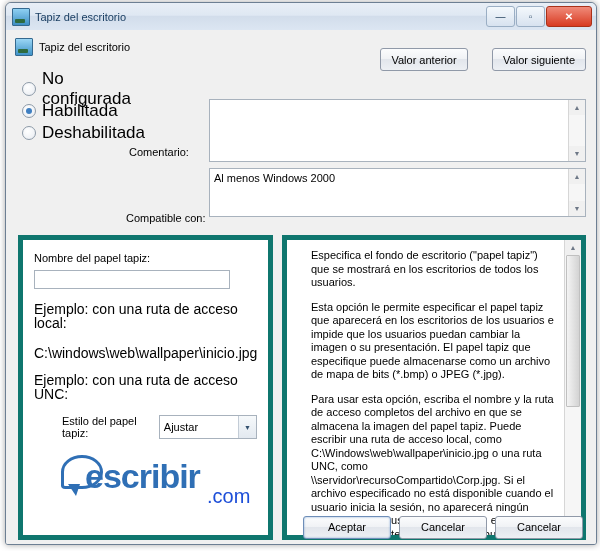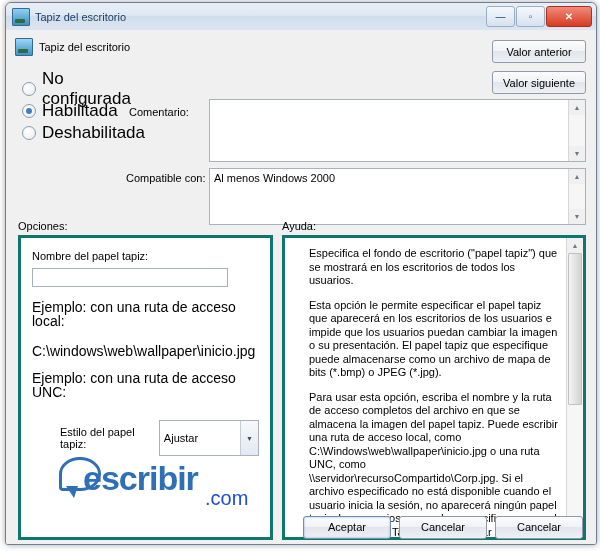--- a/index.html
+++ b/index.html
@@ -123,21 +123,21 @@
     position: absolute;
     left: 2px; bottom: 2px;
     width: 10px; height: 4px;
     background: #2e6b3f;
     border-radius: 1px;
   }
   .policy-name {
     font-size: 11px;
     color: #000;
   }
-  .header-buttons { display: flex; gap: 8px; margin-top: 2px; flex-direction: column;}
+  .header-buttons { display: flex; gap: 24px; margin-top: 10px;}
   .btn {
     min-width: 88px;
     height: 23px;
     padding: 0 10px;
     border: 1px solid #9099a8;
     border-radius: 3px;
     background: linear-gradient(to bottom, #fbfcfd 0%, #f0f2f5 48%, #e2e6ec 50%, #edf0f4 100%);
     font-family: "Liberation Sans", sans-serif;
     font-size: 11px;
     color: #000;
@@ -169,34 +169,35 @@
     width: 6px; height: 6px;
     border-radius: 50%;
     background: #3f7fc1;
   }
   .radio-label { font-size: 17px; }
 
   .field-label {
     position: absolute;
     font-size: 11px;
     color: #000;
+    margin-top: 40px;
   }
   .lbl-comentario { left: 123px; top: 76px; }
   .lbl-compatible { left: 120px; top: 142px; }
   .lbl-opciones { left: 12px; top: 190px; }
   .lbl-ayuda { left: 276px; top: 190px; }
 
   .textbox {
     position: absolute;
     border: 1px solid #a8b2bd;
     background: #ffffff;
     box-sizing: border-box;
   }
   .comentario-box { left: 203px; top: 69px; width: 377px; height: 63px; }
-  .compatible-box { left: 203px; top: 138px; width: 377px; height: 57px; padding: 3px 4px; font-size: 11px; }
+  .compatible-box { left: 203px; top: 138px; width: 377px; height: 49px; padding: 3px 4px; font-size: 11px; }
   .scrollbar-v {
     position: absolute;
     right: 0; top: 0; bottom: 0;
     width: 16px;
     background: #f0f0f0;
     border-left: 1px solid #d6d6d6;
     display: flex;
     flex-direction: column;
     justify-content: space-between;
   }
@@ -210,21 +211,21 @@
   .sb-track { flex: 1; background: #f6f6f6; }
   .sb-thumb {
     background: linear-gradient(to right, #f4f4f4, #d3d3d3);
     border: 1px solid #c0c0c0;
     margin: 0 1px;
     border-radius: 1px;
   }
 
   .panel {
     position: absolute;
-    border: 3px solid #0f766e;
+    border: 5px solid #0f766e;
     background: #ffffff;
     box-sizing: border-box;
   }
   .opciones-panel { left: 12px; top: 205px; width: 255px; height: 305px; }
   .ayuda-panel { left: 276px; top: 205px; width: 304px; height: 305px; }
 
   .opt-inner { padding: 12px 11px; position: relative; height: 100%; box-sizing: border-box;}
   .opt-label { font-size: 11px; margin-bottom: 6px; }
   .opt-input {
     width: 196px; height: 19px;
@@ -236,25 +237,25 @@
     padding: 0 3px;
   }
   .opt-example {
     font-size: 14px;
     line-height: 14px;
     margin-top: 13px;
   }
   .estilo-row {
     display: flex;
     align-items: center;
-    margin-top: 21px;
+    margin-top: 14px;
     padding-left: 28px;
   }
   .combo {
-    width: 105px; height: 36px;
+    width: 105px; height: 24px;
     border: 1px solid #a8b2bd;
     background: #fff;
     display: flex;
     align-items: center;
     box-sizing: border-box;
     font-size: 11px;
     padding-left: 4px;
     position: relative;
   }
   .combo-arrow {

